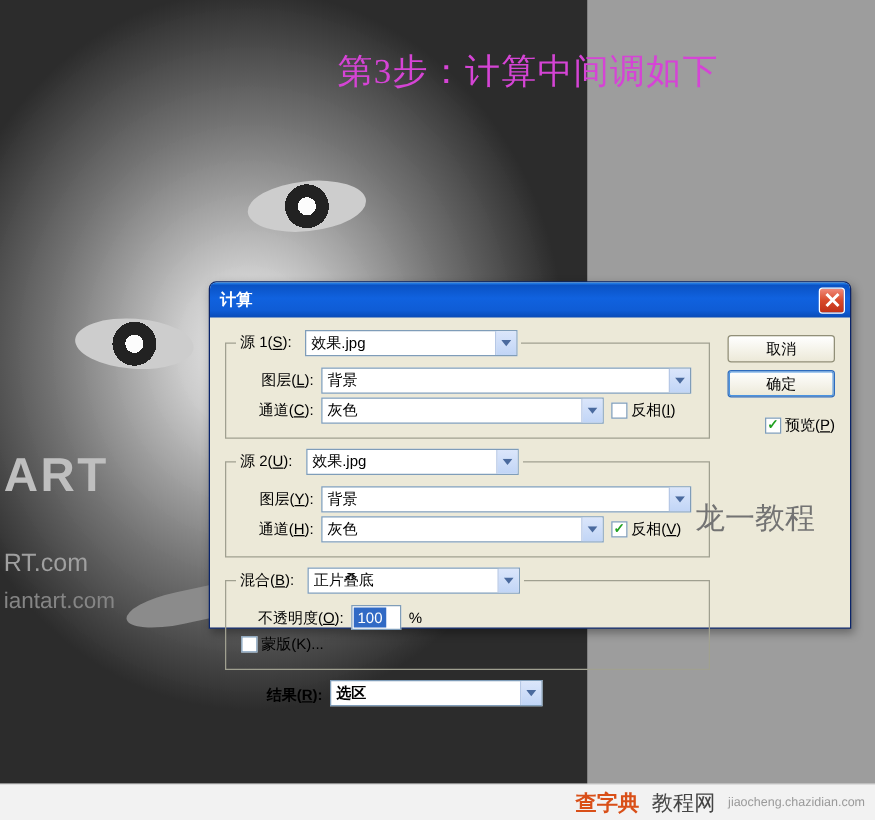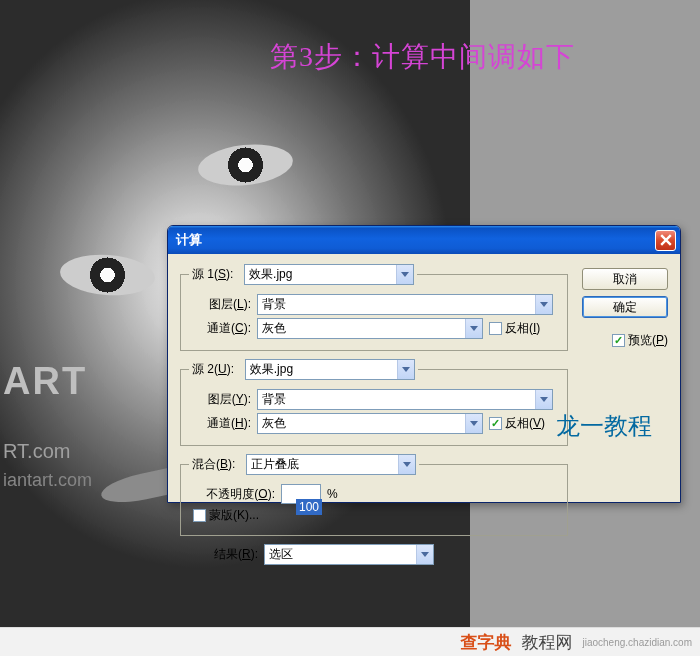--- a/index.html
+++ b/index.html
@@ -94,37 +94,37 @@
 .combo .arrow svg { width:8px; height:6px; }
 
 .chk { width:13px; height:13px; border:1px solid #7f9db9; background:#fff; margin-right:3px; display:inline-flex; align-items:center; justify-content:center; }
 .chk.checked::after { content:"✓"; font-size:11px; color:#21a121; line-height:1; font-weight:bold; }
 
 .num-input {
   width:40px; height:20px; border:1px solid #7f9db9; background:#fff;
   font-size:12px;
 }
 .num-input .sel {
-  display:inline-block; background:#316ac5; color:#fff; padding:1px 3px; margin:14px;
+  display:inline-block; background:#316ac5; color:#fff; padding:1px 3px; margin:1px;
 }
 
 .side-btns { position:absolute; right:12px; top:14px; width:86px; display:flex; flex-direction:column; gap:6px; }
 .btn {
   height:22px; background:linear-gradient(to bottom,#fff,#ece9d8);
   border:1px solid #918f78; border-radius:3px; font-size:12px;
   display:flex; align-items:center; justify-content:center; cursor:pointer;
 }
 .btn.default { box-shadow: inset 0 0 0 1px #4a93e0; border-color:#2d6bbd; }
 
 .preview-row { position:absolute; right:12px; top:78px; font-size:12px; display:flex; align-items:center; }
 .preview-row .u { text-decoration:underline; }
 
-.credit { position:absolute; right:28px; bottom:60px; font-size:24px; color:#0369a1; font-family:SimSun; }
-
-.result-row { width:388px; display:flex; align-items:center; font-size:12px; margin-top:4px; }
+.credit { position:absolute; right:28px; bottom:72px; font-size:24px; color:#737373; font-family:SimSun; }
+
+.result-row { width:388px; display:flex; align-items:flex-end; font-size:12px; margin-top:4px;font-weight:bold; }
 .result-row .lbl { width:78px; text-align:right; margin-right:6px; }
 .result-row .lbl .u { text-decoration:underline; }
 
 </style>
 </head>
 <body>
 
 <div class="canvas">
   <div class="eye1"></div>
   <div class="eye2"></div>

